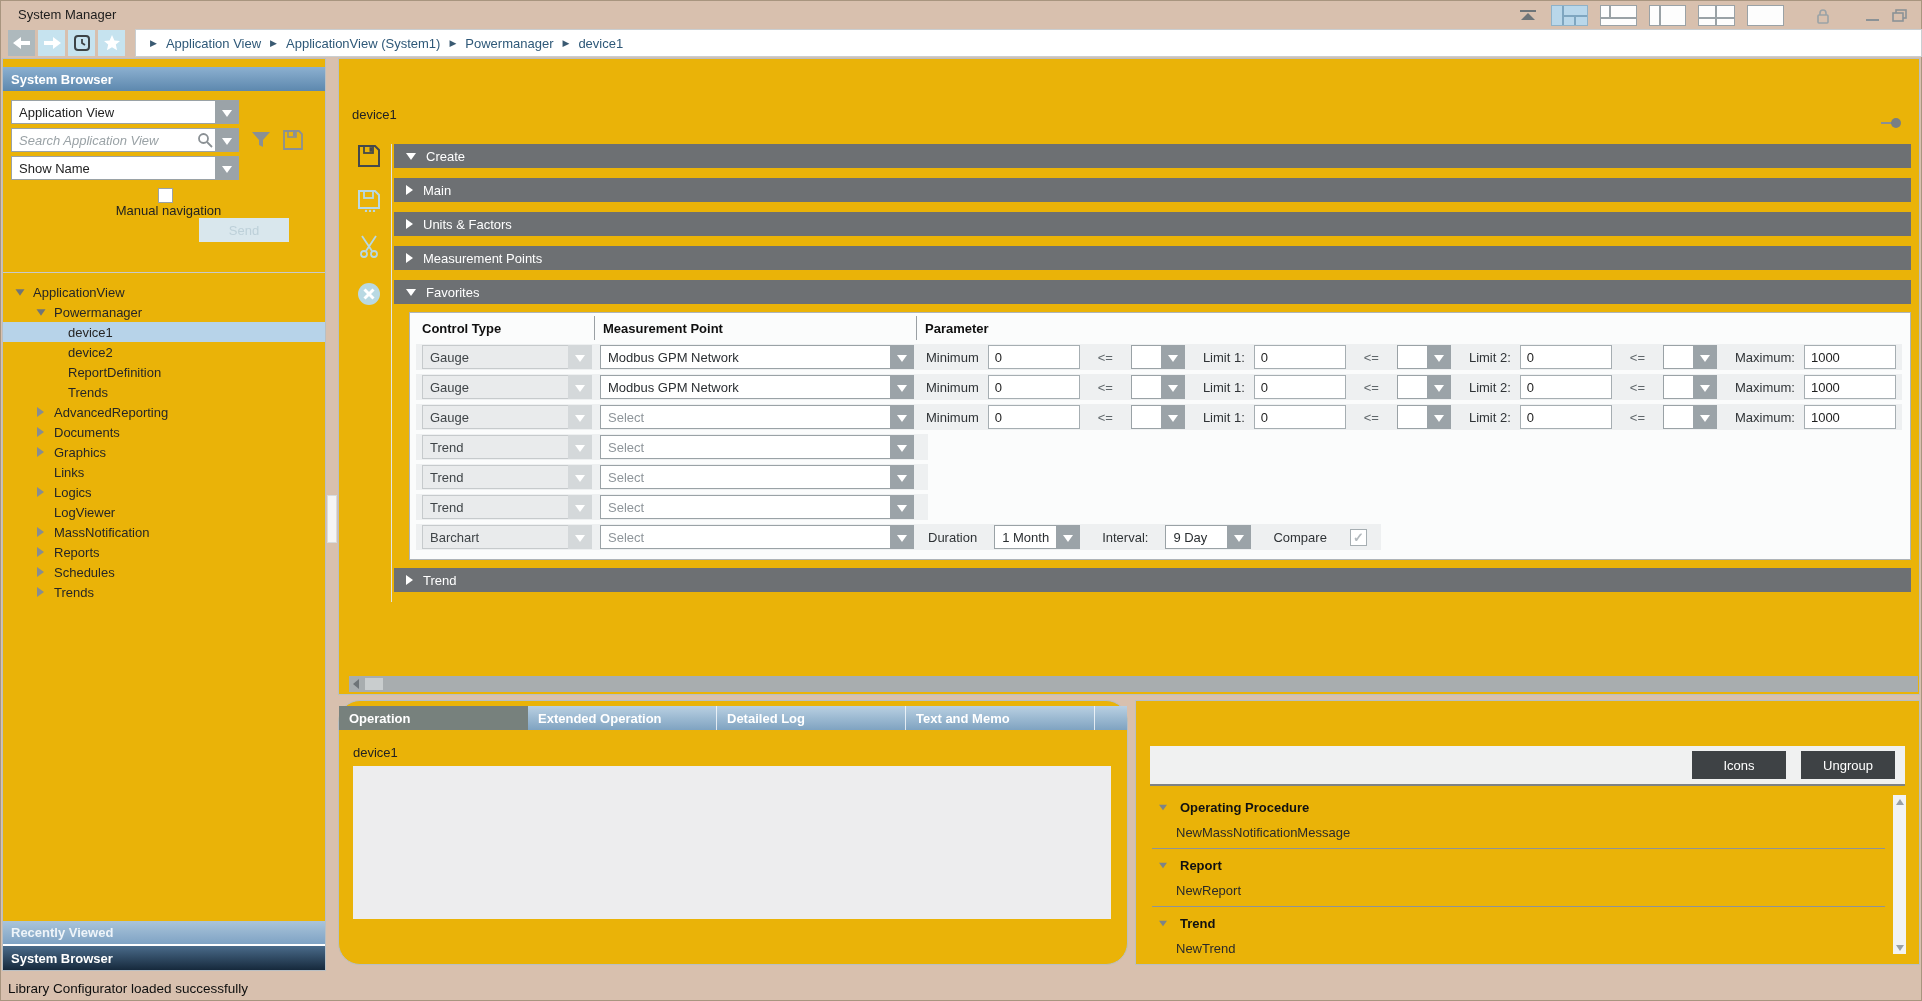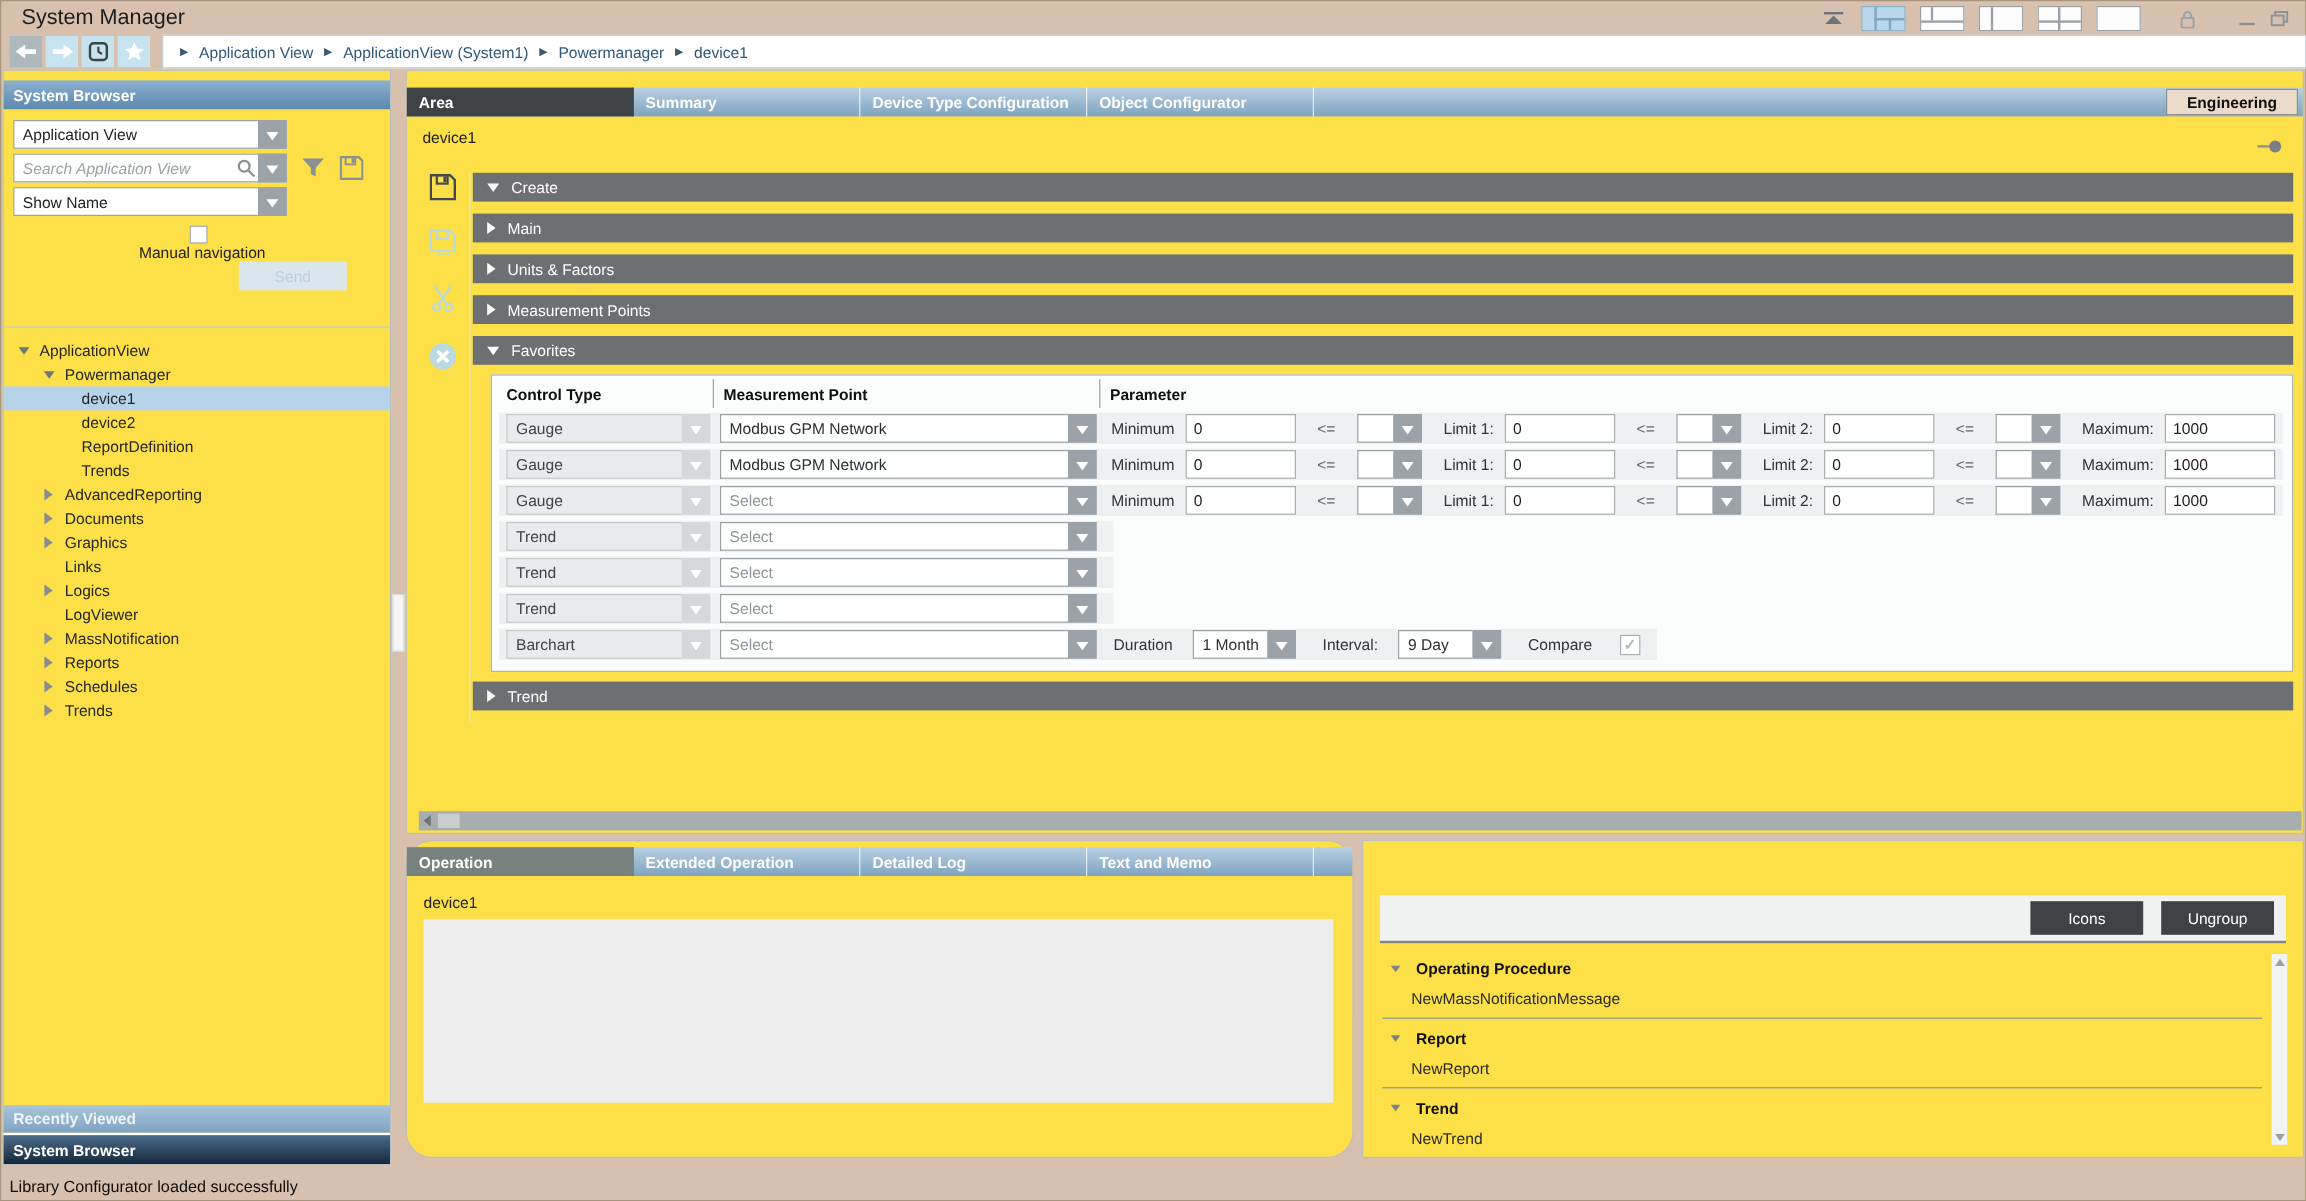--- a/index.html
+++ b/index.html
@@ -6,41 +6,41 @@
   html,body { width:1922px; height:1001px; }
   body {
     position:relative; overflow:hidden;
     background:#d8c0ae;
     font-family:"Liberation Sans", sans-serif;
     color:#222;
     box-shadow: inset 0 0 0 1px #a8957f;
   }
   
   .titlebar { position:absolute; top:0; left:0; right:0; height:28px; display:flex; align-items:center; }
-  .app-title { margin-left:18px; font-size:18px; color:#1c1c1c; }
+  .app-title { margin-left:18px; font-size:13px; color:#1c1c1c; }
   .win-controls { position:absolute; right:14px; top:5px; display:flex; align-items:center; gap:12px; }
   .layout-btn { width:37px; height:21px; background:#fdfdfd; border:1px solid #9aa2a6; position:relative; }
   .layout-btn.selected { background:#b9d7ea; border-color:#8fb2c8; }
   .lb-line { position:absolute; background:#9aa2a6; }
   .layout-btn.selected .lb-line { background:#7fa6c0; }
   .chrome-icn { display:flex; align-items:center; }
   
   .toolbar { position:absolute; top:28px; left:0; right:0; height:30px; }
   .nav-btn { position:absolute; top:2px; width:27px; height:26px; display:flex; align-items:center; justify-content:center; }
   .nav-back { left:8px;  background:#aeb9bd; }
   .nav-fwd  { left:38px; background:#c6e3ef; }
   .nav-hist { left:68px; background:#c6e3ef; }
   .nav-star { left:98px; background:#c6e3ef; }
   .breadcrumb { position:absolute; left:135px; right:0; top:1px; height:28px; background:#fff;
     border:1px solid #c9ced1; display:flex; align-items:center; gap:9px; padding-left:14px;
     font-size:13px; color:#2e5878; }
   .bc-sep { font-size:9px; color:#3a5a72; }
   .bc-item { cursor:default; }
   
-  .panel { position:absolute; background:#fde047; border:1px solid #b9bfc3; }
+  .panel { position:absolute; background:#eab308; border:1px solid #b9bfc3; }
   .tabstrip { position:relative; height:24px; background:linear-gradient(#b9d0e2,#7fa3c1); display:flex; }
   .tab { width:189px; display:flex; align-items:center; padding-left:10px; font-size:13px; font-weight:bold;
          color:#fff; border-right:1px solid rgba(255,255,255,.75); }
   .tab.sel-dark { background:#3e4245; border-right-color:#3e4245; }
   .tab.sel-gray { background:#77817d; border-right-color:#77817d; }
   .dd { display:inline-flex; height:24px; align-items:stretch; }
   .dd .val { background:#fff; border:1px solid #9aa2a6; border-right:none; display:flex; align-items:center;
              padding-left:7px; font-size:13px; color:#2b2f32; }
   .dd .arr { width:24px; background:#9ba3a8; display:flex; align-items:center; justify-content:center; }
   .dd .arr::after { content:""; border:5px solid transparent; border-top:7px solid #fff; margin-top:7px; }
@@ -378,27 +378,20 @@
   </div>
 
   <div class="sb-bottom">
     <div class="bar-light">Recently Viewed</div>
     <div class="bar-dark">System Browser</div>
   </div>
 </div>
 <div class="splitter-thumb"></div>
 
 <div class="panel main">
-  <div class="tabstrip">
-    <span class="tab sel-dark">Area</span>
-    <span class="tab">Summary</span>
-    <span class="tab">Device Type Configuration</span>
-    <span class="tab">Object Configurator</span>
-    <span class="engineering-btn">Engineering</span>
-  </div>
   <div class="object-row">device1</div>
   <span class="pin-icn">
     <svg width="22" height="12" viewBox="0 0 22 12">
         <line x1="0" y1="6" x2="12" y2="6" stroke="#8a9094" stroke-width="2"></line>
         <circle cx="15" cy="6" r="5" fill="#797f83"></circle>
       </svg>
   </span>
 
   <div class="side-icons">
     <span>

